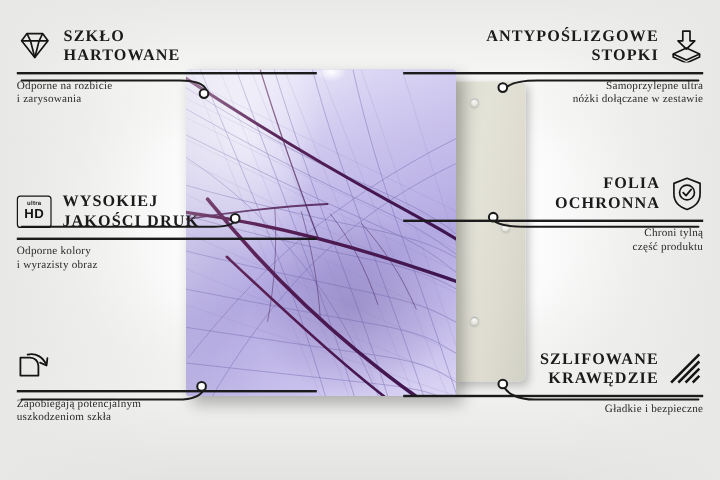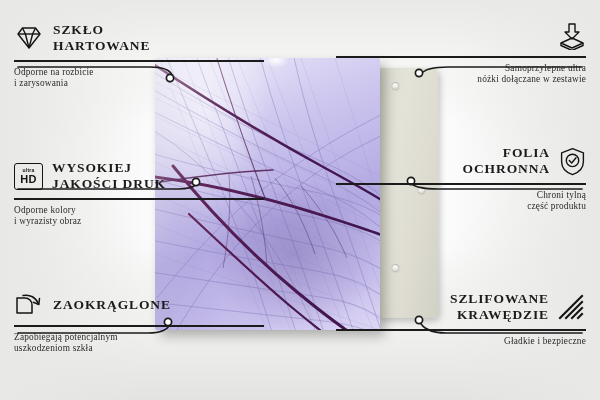--- a/index.html
+++ b/index.html
@@ -206,20 +206,24 @@
         <div class="f-title">HARTOWANE</div>
       </div>
     </div>
     <div class="f-rule"></div>
     <div class="f-sub">Odporne na rozbicie</div>
     <div class="f-sub">i zarysowania</div>
   </div>
 
   <div class="feature right" style="top:22px;">
     <div class="f-head">
+      <div>
+        <div class="f-title">ANTYPOŚLIZGOWE</div>
+        <div class="f-title">STOPKI</div>
+      </div>
       <svg class="f-icon" width="28" height="28" viewBox="0 0 28 28">
         <g fill="none" stroke="#141414" stroke-width="1.4" stroke-linejoin="round">
           <path d="M11 2 L17 2 L17 10 L21 10 L14 17 L7 10 L11 10 Z"></path>
           <path d="M14 16 L25 21 L14 26 L3 21 Z"></path>
           <path d="M3 21 L3 23.5 L14 28.5 L25 23.5 L25 21"></path>
         </g>
       </svg>
     </div>
     <div class="f-rule"></div>
     <div class="f-sub">Samoprzylepne ultra</div>
@@ -264,21 +268,20 @@
   <div class="feature left" style="top:291px;">
     <div class="f-head">
       <svg class="f-icon" width="30" height="28" viewBox="0 0 30 28">
         <g fill="none" stroke="#141414" stroke-width="1.5" stroke-linejoin="round" stroke-linecap="round">
           <path d="M3 7 L3 22 L18 22 L18 14 C 18 10, 15 7, 11 7 Z"></path>
           <path d="M9 4.5 C 16 3, 22 6.5, 24.5 13"></path>
           <path d="M25.5 7.5 L24.8 13.6 L19.4 11.2"></path>
         </g>
       </svg>
       <div>
-        <div class="f-title">ZAOKRĄGLONE</div>
       </div>
     </div>
     <div class="f-rule"></div>
     <div class="f-sub">Zapobiegają potencjalnym</div>
     <div class="f-sub">uszkodzeniom szkła</div>
   </div>
 
   <div class="feature right" style="top:291px;">
     <div class="f-head">
       <div>

